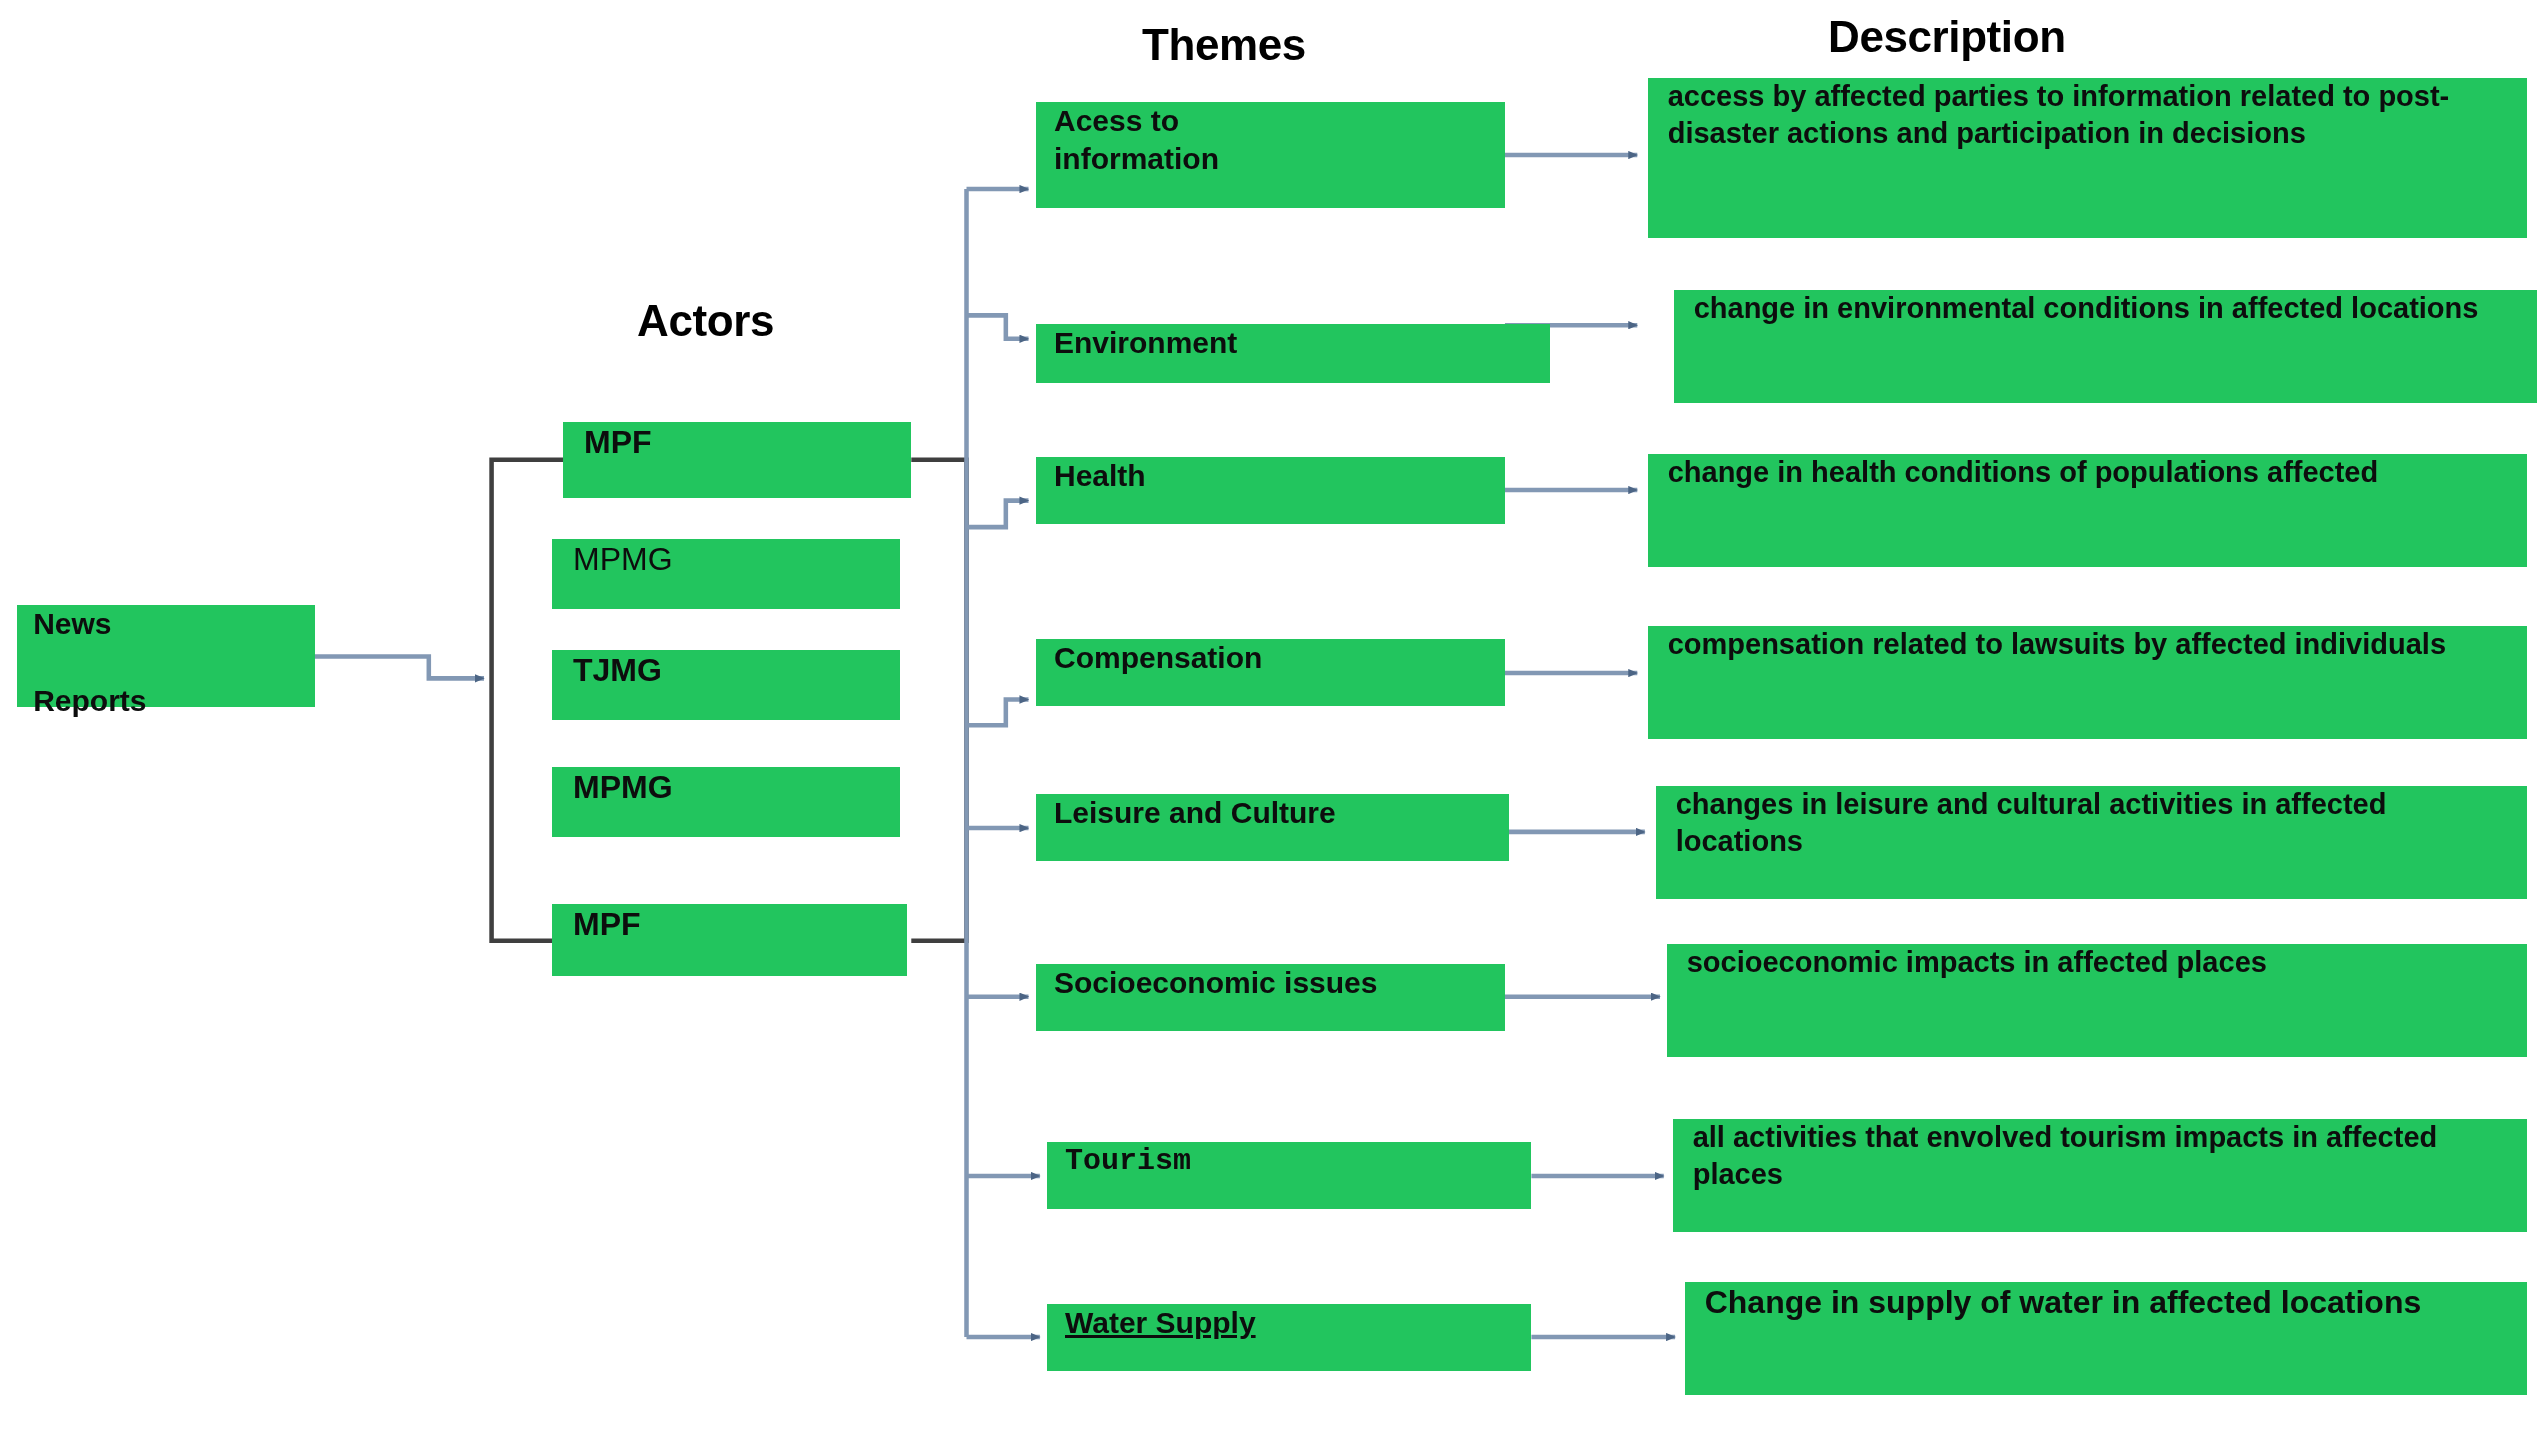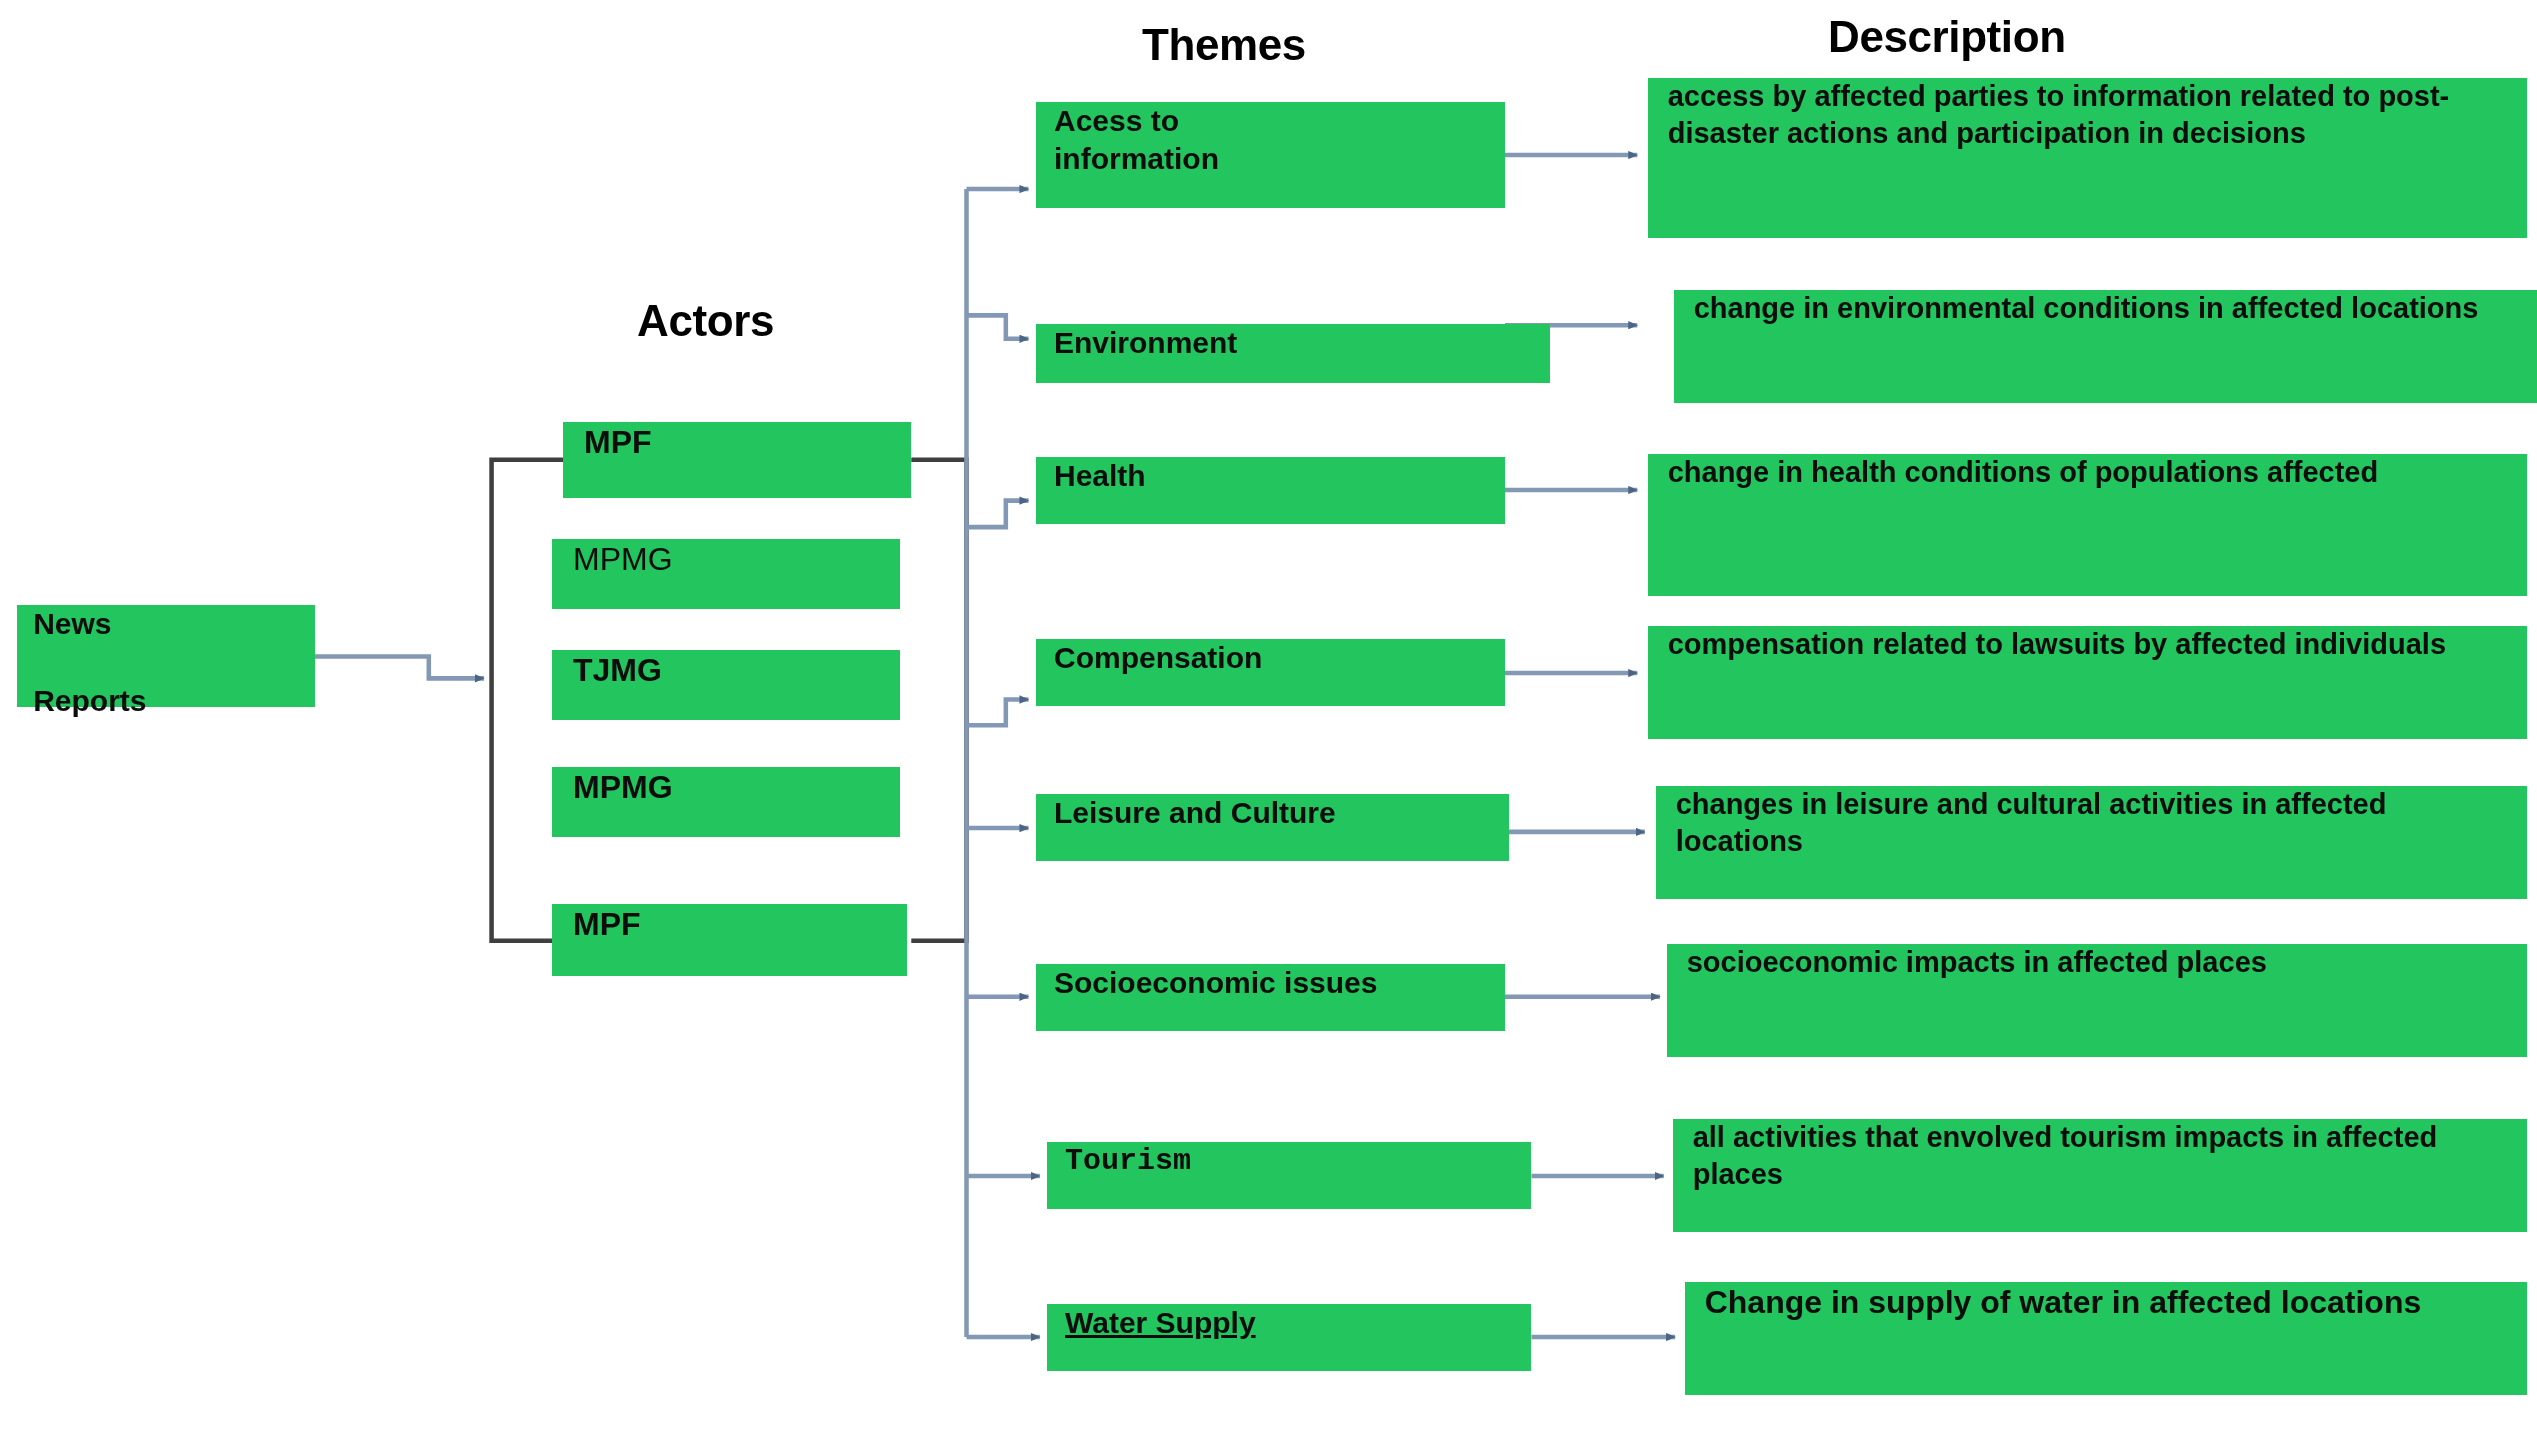--- a/index.html
+++ b/index.html
@@ -182,21 +182,21 @@
   <div class="node bold" style="left:1047px; top:1304px; width:484px; height:67px; font-size:30px; padding:0 18px;text-decoration:underline;">
     <span>Water Supply</span>
   </div>
 
   <div class="node bold" style="left:1648px; top:78px; width:879px; height:160px; font-size:29px; padding:0 19.7px;">
     <span>access by affected parties to information related to post-disaster actions and participation in decisions</span>
   </div>
   <div class="node bold" style="left:1648px; top:290px; width:879px; height:113px; font-size:29px; padding:0 19.7px;margin-left:26px;">
     <span>change in environmental conditions in affected locations</span>
   </div>
-  <div class="node bold" style="left:1648px; top:454px; width:879px; height:142px; font-size:29px; padding:0 19.7px;">
+  <div class="node bold" style="left:1648px; top:454px; width:879px; height:113px; font-size:29px; padding:0 19.7px;">
     <span>change in health conditions of populations affected</span>
   </div>
   <div class="node bold" style="left:1648px; top:626px; width:879px; height:113px; font-size:29px; padding:0 19.7px;">
     <span>compensation related to lawsuits by affected individuals</span>
   </div>
   <div class="node bold" style="left:1656px; top:786px; width:871px; height:113px; font-size:29px; padding:0 19.7px;">
     <span>changes in leisure and cultural activities in affected locations</span>
   </div>
   <div class="node bold" style="left:1667px; top:944px; width:860px; height:113px; font-size:29px; padding:0 19.7px;">
     <span>socioeconomic impacts in affected places</span>

